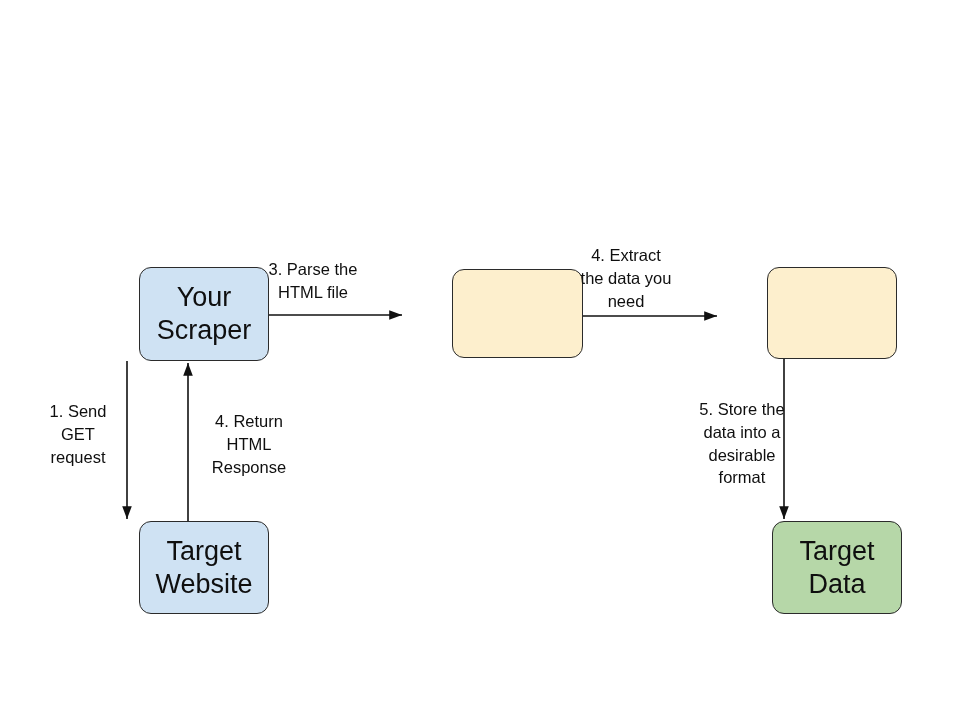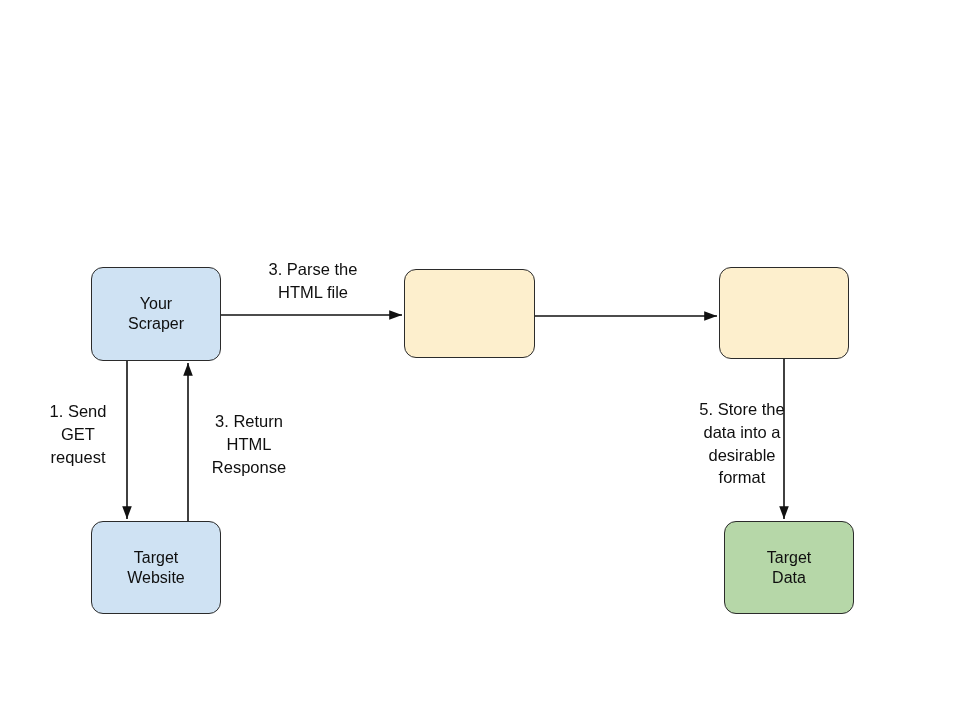--- a/index.html
+++ b/index.html
@@ -29,23 +29,24 @@
   .node {
     position: absolute;
     box-sizing: border-box;
     border: 1.3px solid #2b2b2b;
     border-radius: 12px;
     display: flex;
     align-items: center;
     justify-content: center;
     text-align: center;
     line-height: 1.22;
-    font-size: 16px;
+    font-size: 27px;
     color: #0f0f0f;
     white-space: pre-line;
+    margin-left: 48px;
   }
   .node-blue  { background: #cfe2f3; }
   .node-yellow{ background: #fdefcd; }
   .node-green { background: #b6d7a8; }
 
   .edge-label {
     position: absolute;
     text-align: center;
     font-size: 16.5px;
     line-height: 1.38;
@@ -83,26 +84,29 @@
   <div class="node node-blue" style="left: 91px; top: 521px; width: 130px; height: 93px; background: rgb(207, 226, 243); border-color: rgb(43, 43, 43); color: rgb(15, 15, 15);">Target
 Website</div>
 
   <div class="node node-green" style="left: 724px; top: 521px; width: 130px; height: 93px; background: rgb(182, 215, 168); border-color: rgb(43, 43, 43); color: rgb(15, 15, 15);">Target
 Data</div>
 
   <div class="edge-label" style="left: -32px; top: 400px; width: 220px;">1. Send
 GET
 request</div>
 
-  <div class="edge-label" style="left: 139px; top: 410px; width: 220px;">3. Return
+  <div class="edge-label" style="left: 139px; top: 410px; width: 220px;">4. Return
 HTML
 Response</div>
 
   <div class="edge-label" style="left: 203px; top: 258px; width: 220px;">3. Parse the
 HTML file</div>
 
+  <div class="edge-label" style="left: 516px; top: 244px; width: 220px;">4. Extract
+the data you
+need</div>
 
   <div class="edge-label" style="left: 632px; top: 398px; width: 220px;">5. Store the
 data into a
 desirable
 format</div>
 
 </div>
 
 </body></html>

